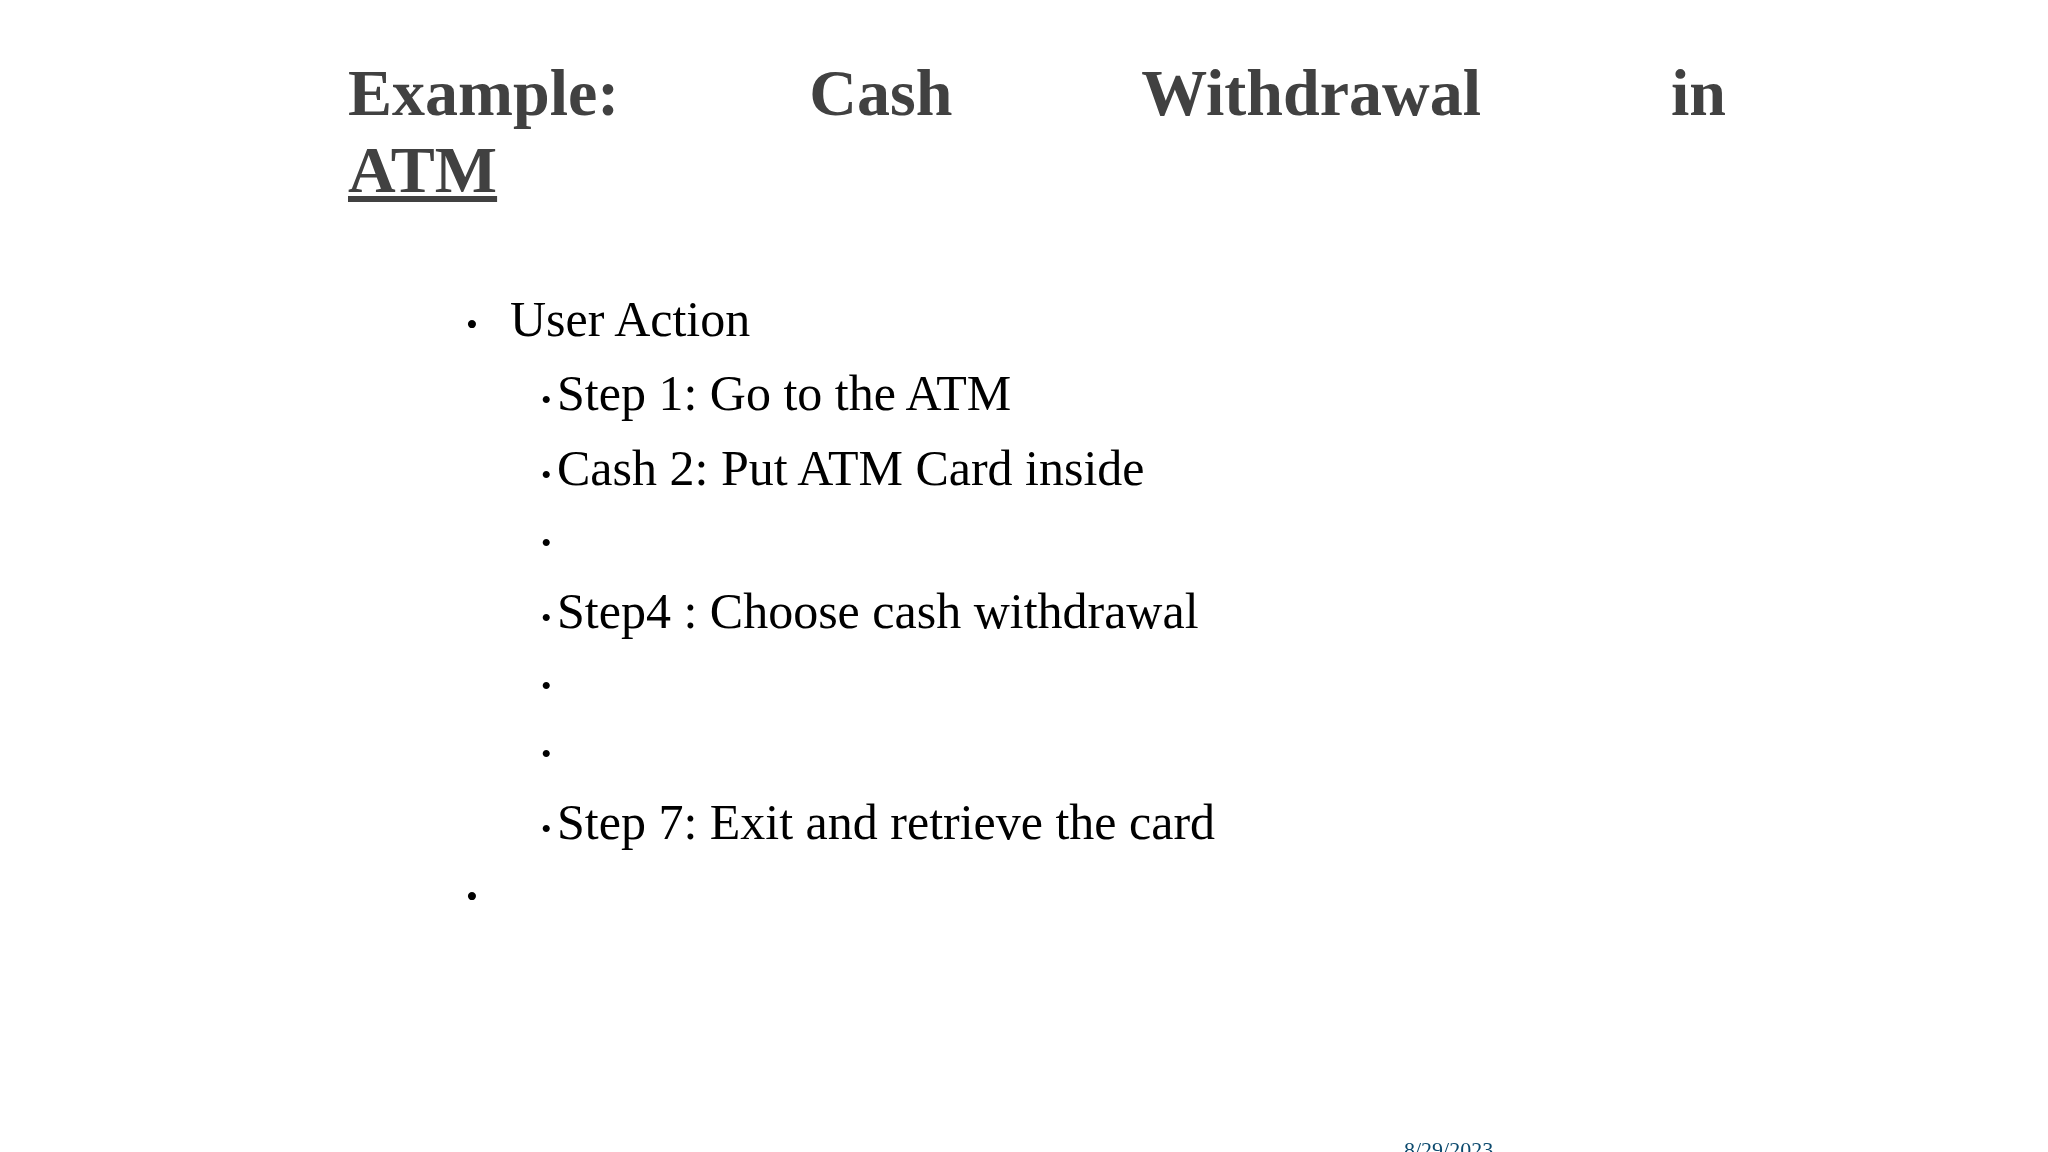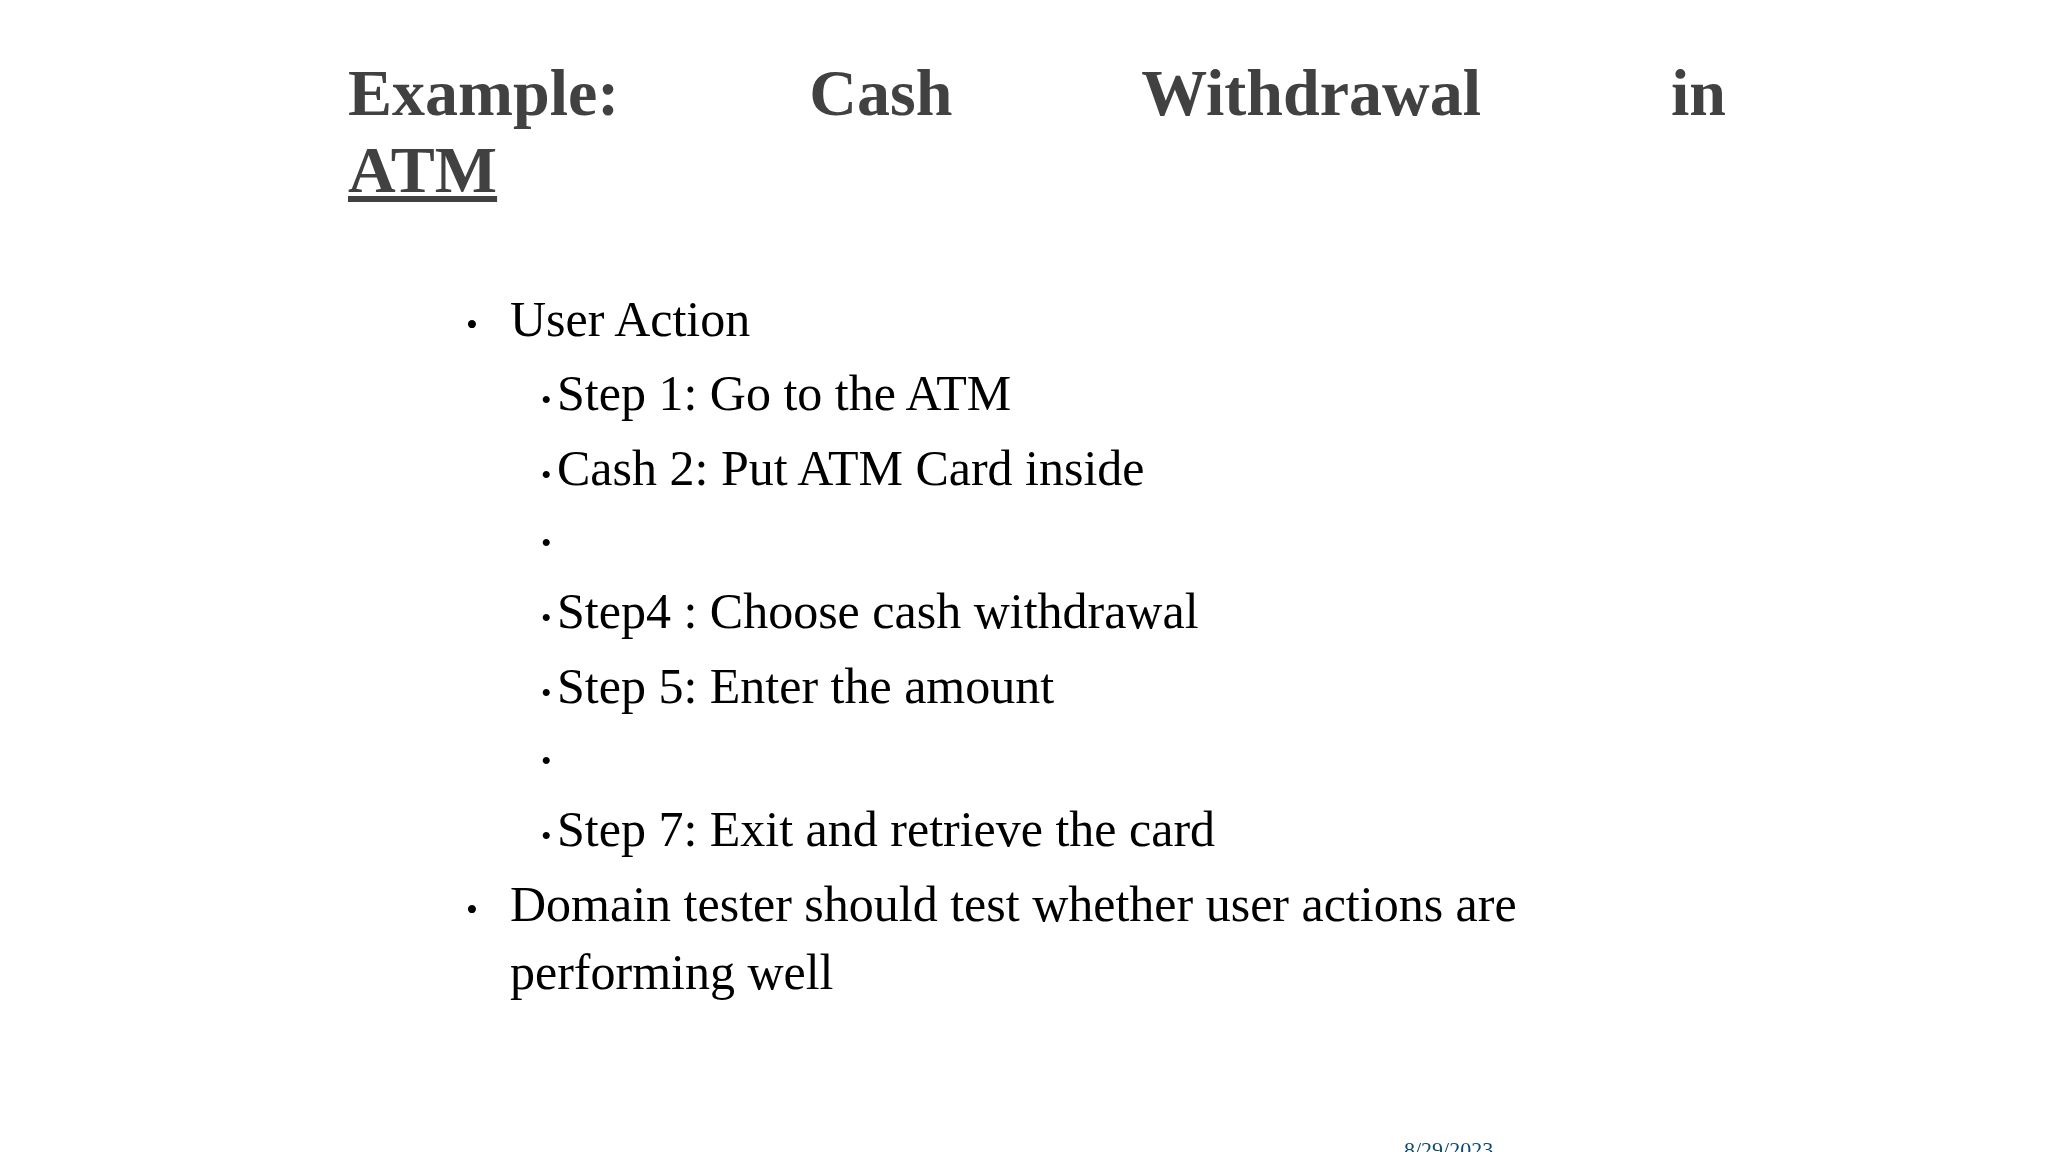--- a/index.html
+++ b/index.html
@@ -150,34 +150,32 @@
       <span class="bullet">•</span>
     </div>
 
     <div class="bullet-row lvl2">
       <span class="bullet">•</span>
       <span class="btext">Step4 : Choose cash withdrawal</span>
     </div>
 
     <div class="bullet-row lvl2">
       <span class="bullet">•</span>
-      <span class="btext">Step 5: Enter the amount</span>
     </div>
 
     <div class="bullet-row lvl2">
       <span class="bullet">•</span>
     </div>
 
     <div class="bullet-row lvl2">
       <span class="bullet">•</span>
       <span class="btext">Step 7: Exit and retrieve the card</span>
     </div>
 
     <div class="bullet-row lvl1">
       <span class="bullet">•</span>
-      <span class="btext wrap">Domain tester should test whether user actions are performing well</span>
     </div>
 
   </div>
 
   <div id="footer-date">8/29/2023</div>
 
 </div>
 
 </body></html>

